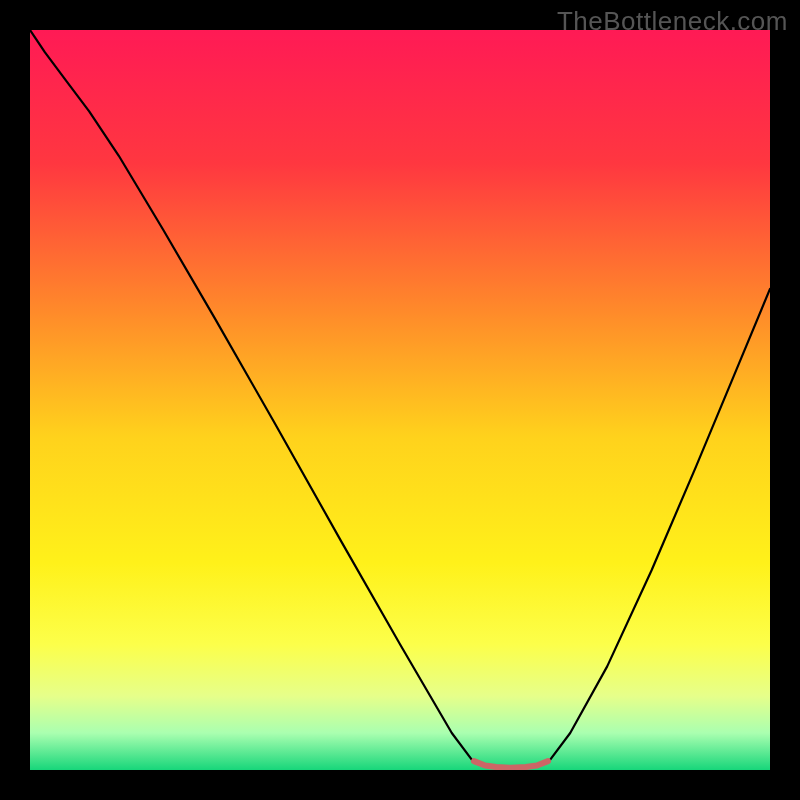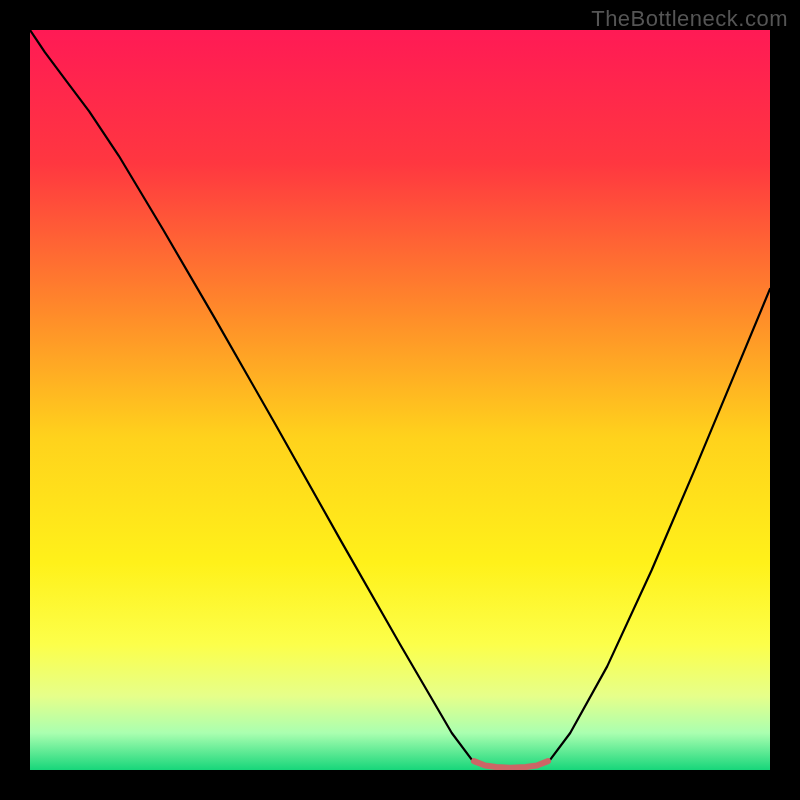--- a/index.html
+++ b/index.html
@@ -15,21 +15,21 @@
     position: relative;
     width: 800px;
     height: 800px;
     background: #000;
   }
   .watermark {
     position: absolute;
     top: 6px;
     right: 12px;
     color: #555;
-    font-size: 22px;
+    font-size: 26px;
     font-weight: 500;
     letter-spacing: 0.5px;
     user-select: none;
   }
 </style>
 </head>
 <body>
 
 <div class="frame">
 

